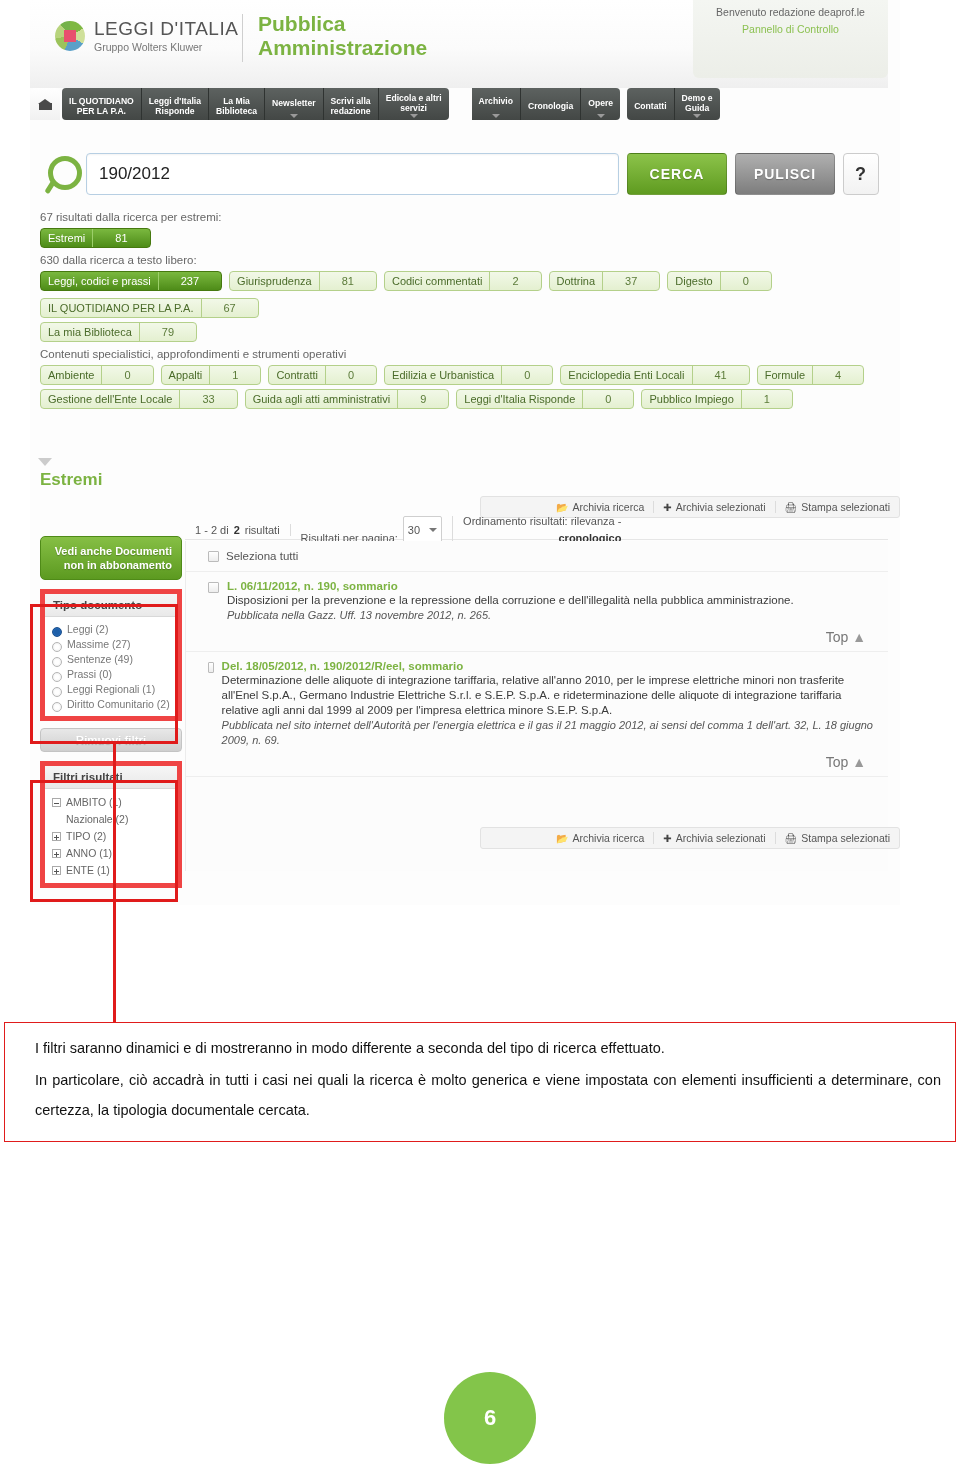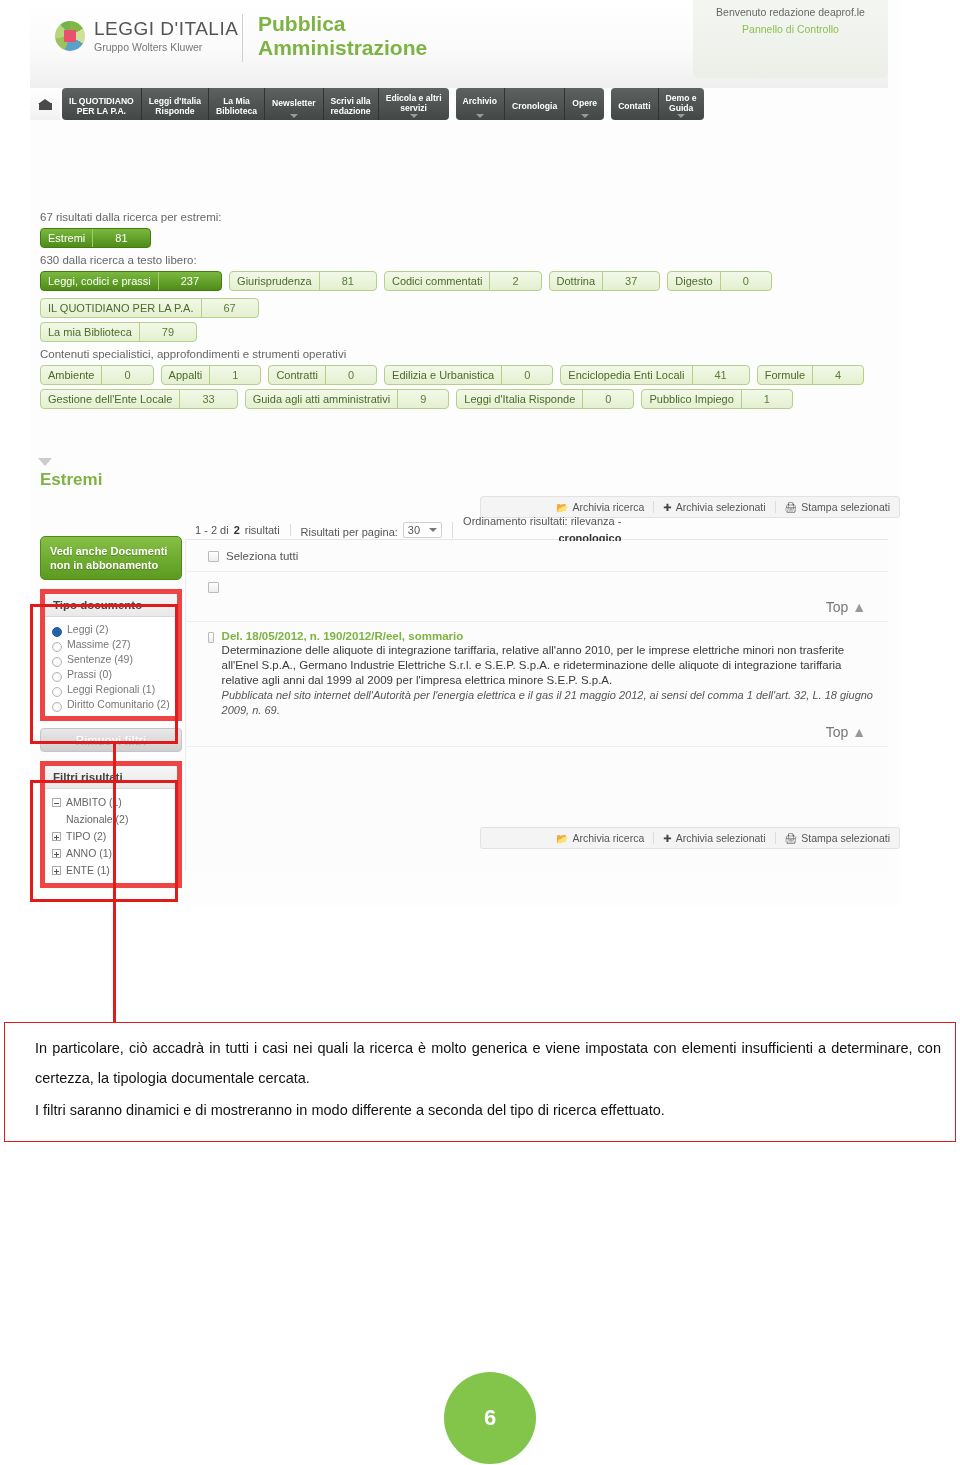--- a/index.html
+++ b/index.html
@@ -95,21 +95,21 @@
   .tool { display:flex; align-items:center; gap:4px; padding:0 9px; border-left:1px solid #dcdcdc; cursor:pointer; }
   .tool:first-child { border-left:none; }
   .tool-ico { font-size:10px; color:#444; }
 
   .meta { position:absolute; left:155px; top:520px; width:703px; height:20px;
      display:flex; align-items:center; font-size:11px; color:#555; border-bottom:1px solid #e6e6e6; }
   .meta > div { padding:0 10px; border-right:1px solid #dcdcdc; display:flex; align-items:flex-end; gap:5px; }
   .meta > div:last-child { border-right:none;flex-direction:column; }
   .meta b { color:#333; }
   .ppage-sel { border:1px solid #cfcfcf; background:#fff; border-radius:2px;
-     padding:1px 4px; display:flex; align-items:center; gap:9px; font-size:11px; }
+     padding:7px 4px; display:flex; align-items:center; gap:9px; font-size:11px; }
   .ppage-sel .ca { width:0;height:0;border-left:4px solid transparent;border-right:4px solid transparent;border-top:4px solid #777; }
 
   
   .respanel { position:absolute; left:155px; top:541px; width:703px; height:330px;
      background:#fcfcfc; border-left:1px solid #ececec; }
   .selall { display:flex; align-items:center; gap:7px; padding:9px 0 9px 22px; font-size:11.5px; color:#555;
      border-bottom:1px solid #eee; }
   .cb { width:11px; height:11px; border:1px solid #bbb; background:linear-gradient(180deg,#fff,#ededed); border-radius:1px; }
   .res { padding:8px 14px 4px 22px; border-bottom:1px solid #eee; position:relative; }
   .res-row { display:flex; gap:8px; }
@@ -120,21 +120,21 @@
   .top .ar { color:#999; }
 
   .tools2 { position:absolute; right:0px; top:827px; width:420px; height:22px;
      background:#f4f4f4; border:1px solid #e2e2e2; border-radius:3px;
      display:flex; align-items:center; justify-content:flex-end; font-size:10.5px; color:#555; }
 
   
   .side { position:absolute; left:10px; top:536px; width:142px; }
   .vedi { background:linear-gradient(180deg,#86bf45,#5c9a20); border:1px solid #4f8a18; border-radius:5px;
      color:#fff; font-size:11px; font-weight:bold; line-height:14px; padding:7px 9px; cursor:pointer;
-     text-shadow:0 1px 1px rgba(0,0,0,.25); }
+     text-shadow:0 1px 1px rgba(0,0,0,.25);text-align:right; }
   .panel { background:#fff; border:5px solid #ef4444; margin-top:9px; }
   .panel-h { background:linear-gradient(180deg,#f6f6f6,#e9e9e9); border-bottom:1px solid #d8d8d8;
      font-size:11.5px; font-weight:bold; color:#444; padding:5px 8px; }
   .panel-b { padding:5px 7px 4px; }
   .radio-row { display:flex; align-items:flex-end; gap:5px; font-size:10.5px; color:#777; line-height:15px; cursor:pointer; }
   .radio { width:10px; height:10px; border-radius:50%; border:1px solid #b5b5b5;
      background:radial-gradient(circle,#fff 35%,#e9e9e9 100%); margin-top:2px; flex:0 0 10px; }
   .radio.on { background:radial-gradient(circle,#1e5fa8 40%,#2b72c4 100%); border-color:#1a4f8c; }
   .rimuovi { margin-top:7px; height:24px; border:1px solid #c4c4c4; border-radius:4px;
      background:linear-gradient(180deg,#e8e8e8,#cfcfcf); color:#fff; font-size:11.5px; font-weight:bold;
@@ -211,21 +211,21 @@
         <span>redazione</span>
       </div>
       <div class="nav-item" style="padding-bottom:6px;">
         <span>Edicola e altri</span>
         <span>servizi</span>
         <span class="caret"></span>
       </div>
     </div>
     <div class="nav-gap"></div>
     <div class="nav-group">
-      <div class="nav-item" style="padding-bottom:10px;">
+      <div class="nav-item" style="padding-bottom:10px;margin-left:16px;">
         <span>Archivio</span>
         <span class="caret"></span>
       </div>
       <div class="nav-item">
         <span>Cronologia</span>
       </div>
       <div class="nav-item" style="padding-bottom:6px;">
         <span>Opere</span>
         <span class="caret"></span>
       </div>
@@ -236,20 +236,27 @@
         <span>Contatti</span>
       </div>
       <div class="nav-item" style="padding-bottom:6px;">
         <span>Demo e</span>
         <span>Guida</span>
         <span class="caret"></span>
       </div>
     </div>
   </div>
 
+  <div class="search-row">
+    <div class="mag"></div>
+    <input class="s-input" value="190/2012" style="">
+    <div class="btn btn-cerca">CERCA</div>
+    <div class="btn btn-pulisci">PULISCI</div>
+    <div class="btn btn-help">?</div>
+  </div>
 
   <div class="facets">
     <div class="facet-lead">67 risultati dalla ricerca per estremi:</div>
     <div class="chip-row">
       <div class="chip sel">
         <span class="lbl">Estremi</span>
         <span class="cnt">81</span>
       </div>
     </div>
 
@@ -373,20 +380,25 @@
 
   <div class="respanel">
     <div class="selall">
       <span class="cb"></span>
       <span>Seleziona tutti</span>
     </div>
 
     <div class="res">
       <div class="res-row">
         <span class="cb" style="margin-top:2px;"></span>
+        <div>
+          <div class="res-title">L. 06/11/2012, n. 190, sommario</div>
+          <div class="res-body">Disposizioni per la prevenzione e la repressione della corruzione e dell'illegalità nella pubblica amministrazione.</div>
+          <div class="res-src">Pubblicata nella Gazz. Uff. 13 novembre 2012, n. 265.</div>
+        </div>
       </div>
       <div class="top">
         <span>Top</span> <span class="ar">▲</span>
       </div>
     </div>
 
     <div class="res">
       <div class="res-row">
         <span class="cb" style="margin-top:2px;"></span>
         <div>
@@ -474,17 +486,17 @@
       </div>
     </div>
   </div>
 </div>
 
 <div class="ann" style="left:30px; top:604px; width:148px; height:140px;"></div>
 <div class="ann" style="left:30px; top:780px; width:148px; height:122px;"></div>
 <div class="ann-line" style="left:113px; top:744px; width:3px; height:278px;"></div>
 
 <div class="caption">
+  <p>I filtri saranno dinamici e di mostreranno in modo differente a seconda del tipo di ricerca effettuato.</p>
   <p>In particolare, ciò accadrà in tutti i casi nei quali la ricerca è molto generica e viene impostata con elementi insufficienti a determinare, con certezza, la tipologia documentale cercata.</p>
-  <p>I filtri saranno dinamici e di mostreranno in modo differente a seconda del tipo di ricerca effettuato.</p>
 </div>
 
 <div class="pagebadge">6</div>
 
 </body></html>

